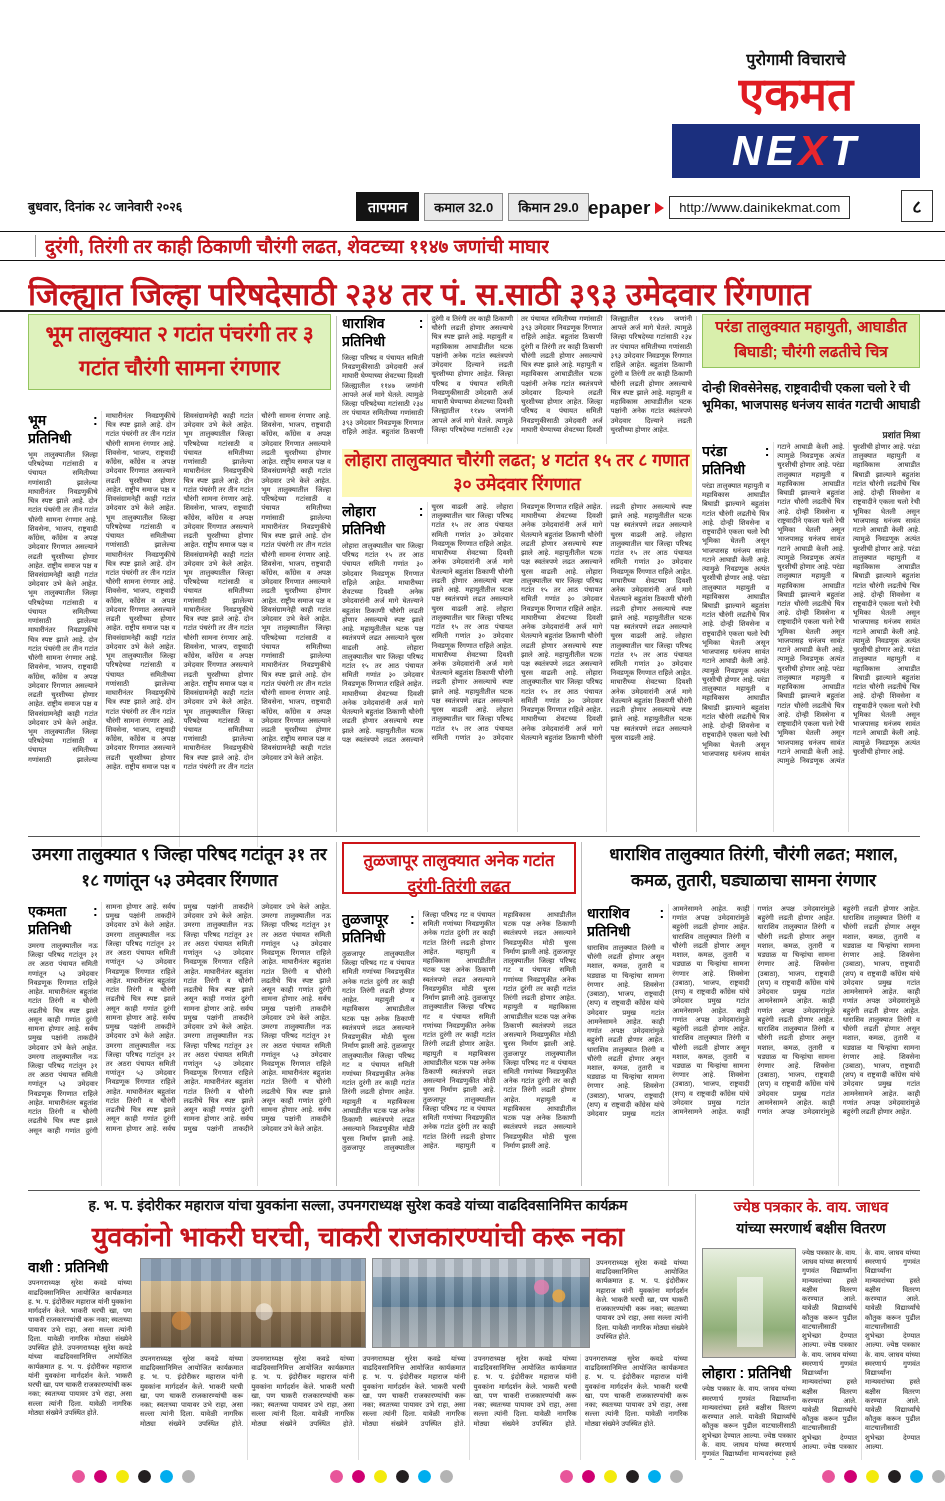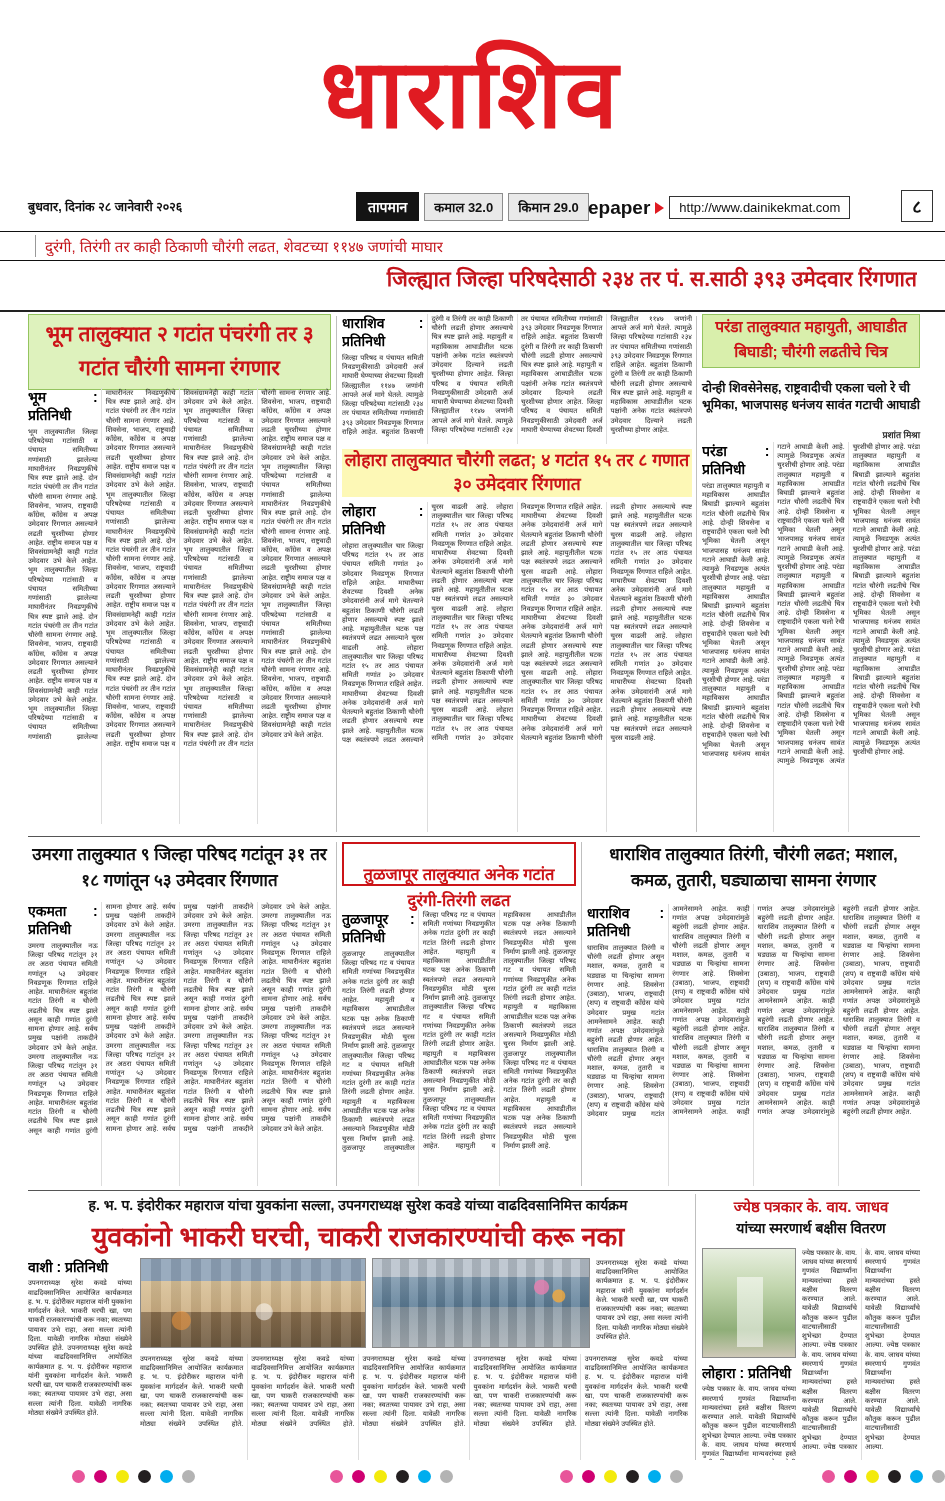--- a/index.html
+++ b/index.html
@@ -27,46 +27,46 @@
   .page-num{right:12px;top:190px;width:32px;height:32px;border:1.5px solid #333;display:flex;
       align-items:center;justify-content:center;font-size:18px;font-weight:bold}
   
   .hrule{position:absolute;background:#222;height:1.5px}
   .vrule{position:absolute;background:#bfbfbf;width:1px}
   
   .strap{left:0;top:231px;width:945px;height:30px;border-top:1.5px solid #111;border-bottom:1.5px solid #111;
       display:flex;align-items:center;padding:0 26px}
   .strap-left{width:306px;flex:none;font-size:15.5px;font-weight:bold;color:#c4151c}
   .strap-div{width:1px;height:22px;background:#999;margin:0 9px}
-  .strap-right{font-size:15px;font-weight:normal;color:#c4151c;white-space:nowrap;overflow:hidden}
-  .lead-headline{left:28px;top:264px;width:889px;height:44px;text-align:right;font-size:21px;
+  .strap-right{font-size:19px;font-weight:bold;color:#c4151c;white-space:nowrap;overflow:hidden}
+  .lead-headline{left:28px;top:272px;width:889px;height:44px;text-align:left;font-size:31px;
       font-weight:bold;color:#c4151c;white-space:nowrap;overflow:hidden}
   
   .body-text{font-size:7px;line-height:1.32;text-align:justify;color:#222;column-gap:8px;
       column-rule:1px solid #ddd;overflow:hidden}
   .byline{display:block;font-weight:bold;font-size:14px;margin-bottom:2px;color:#000}
   
   .bhum-head{left:28px;top:314px;width:303px;height:76px;background:#def2bd;border:1px solid #94c45f;
       color:#cc1418;font-weight:bold;font-size:21px;line-height:1.62;text-align:center;padding-top:2px}
-  .bhum-body{left:28px;top:388px;width:303px;height:436px;column-count:4}
+  .bhum-body{left:28px;top:411px;width:303px;height:436px;column-count:4}
   .center-top{left:342px;top:314px;width:350px;height:130px;column-count:4}
   .lohara-head{left:342px;top:449px;width:350px;height:48px;background:#fdf8b6;color:#cc1418;
       font-weight:bold;font-size:17.5px;line-height:1.35;text-align:center;padding-top:0}
   .lohara-body{left:342px;top:502px;width:350px;height:330px;column-count:4}
   .paranda-head{left:702px;top:314px;width:218px;height:54px;background:#d9efac;border:1px solid #94c45f;
       color:#cc1418;font-weight:bold;font-size:15.5px;line-height:1.6;text-align:center}
   .paranda-sub{left:702px;top:380px;width:218px;height:54px;font-weight:bold;font-size:12.5px;line-height:1.38}
   .paranda-reporter{left:702px;top:428px;width:218px;font-size:9px;font-weight:bold;text-align:right;color:#333}
   .paranda-body{left:702px;top:442px;width:218px;height:390px;column-count:3}
   
   .umarga-head{left:28px;top:842px;width:303px;height:54px;font-size:17px;font-weight:bold;
       line-height:1.5;text-align:center}
   .umarga-body{left:28px;top:902px;width:303px;height:284px;column-count:4}
-  .tulja-head{left:342px;top:842px;width:234px;height:44px;border:2px solid #cc1418;color:#cc1418;
-      font-weight:bold;font-size:16.5px;line-height:1.55;text-align:center;padding-top:18px}
+  .tulja-head{left:342px;top:842px;width:234px;height:52px;border:2px solid #cc1418;color:#cc1418;
+      font-weight:bold;font-size:16.5px;line-height:1.55;text-align:center;padding-top:4px}
   .tulja-body{left:342px;top:910px;width:234px;height:276px;column-count:3}
   .dht-head{left:587px;top:842px;width:333px;height:56px;font-size:17px;font-weight:bold;
       line-height:1.5;text-align:center}
   .dht-body{left:587px;top:904px;width:333px;height:282px;column-count:4}
   
   .yuvak-kicker{left:28px;top:1195px;width:660px;height:20px;text-align:center;font-size:14px;
       font-weight:bold;white-space:nowrap;overflow:hidden}
   .yuvak-headline{left:28px;top:1217px;width:660px;height:38px;text-align:center;font-size:27px;
       font-weight:bold;color:#c4151c;white-space:nowrap;overflow:hidden}
   .yuvak-leftcol{left:28px;top:1258px;width:104px;height:202px}
@@ -97,22 +97,31 @@
   
   .mark-group{position:absolute;top:1470px;display:flex;gap:9px}
   .mg1{left:72px}.mg2{left:330px}.mg3{left:560px}.mg4{left:822px}
   .mark-dot{width:13px;height:13px;border-radius:50%;display:block}
 </style>
 </head>
 <body>
 
 <div class="page">
 
-  <div class="abs masthead-title">धाराशिव</div>
-
+
+  <div class="abs brand-block">
+    <div class="brand-tagline">पुरोगामी विचाराचे</div>
+    <div class="brand-name">एकमत</div>
+    <div class="next-logo">
+      <span>N</span>
+      <span>E</span>
+      <span class="next-x">X</span>
+      <span>T</span>
+    </div>
+  </div>
 
   <div class="abs date-line">बुधवार, दिनांक २८ जानेवारी २०२६</div>
 
   <div class="abs weather">
     <span class="w-label">तापमान</span>
     <span class="w-box">कमाल 32.0</span>
     <span class="w-box">किमान 29.0</span>
   </div>
 
   <div class="abs epaper">

